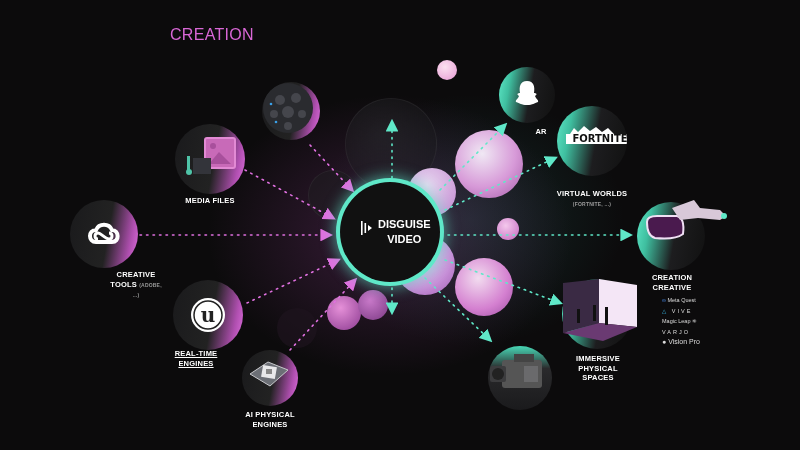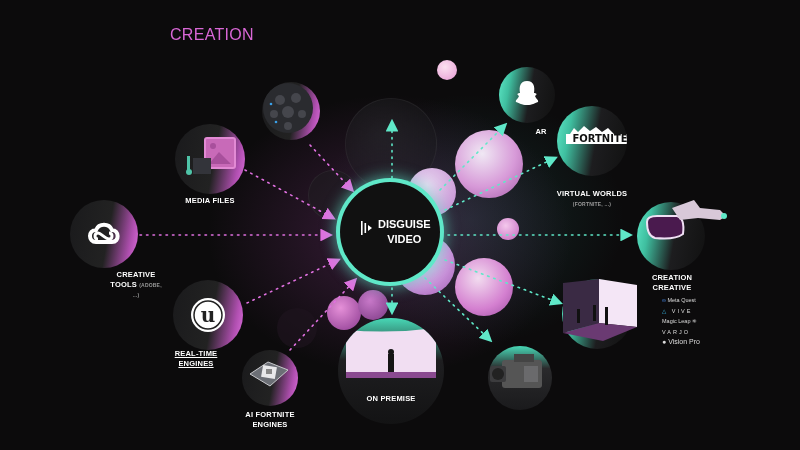--- a/index.html
+++ b/index.html
@@ -122,33 +122,24 @@
   </div>
 
   <div class="node pink" style="left:242px;top:350px;width:56px;height:56px;">
     <svg class="icon-box" style="left:4px;top:6px;" width="46" height="40" viewBox="0 0 46 40">
       <path d="M4 18 L22 6 L42 14 L24 30 Z" fill="#6c6f76" stroke="#c8c8cc" stroke-width="1"></path>
       <rect x="16" y="10" width="14" height="12" fill="#e8e8ea" transform="rotate(10 23 16)"></rect>
       <rect x="20" y="13" width="6" height="5" fill="#888"></rect>
     </svg>
   </div>
   <div class="label" style="left:230px;top:410px;width:80px;">
-    <span>AI FORTNITE</span><br><span>ENGINES</span>
-  </div>
-
-
-  <div class="node tealtop" style="left:338px;top:318px;width:106px;height:106px;background:linear-gradient(180deg,#48d8b6 0%,#1e1e20 40%,#131314 100%);">
-    <svg class="icon-box" style="left:6px;top:8px;" width="94" height="56" viewBox="0 0 94 56">
-      <path d="M2 4 Q47 8 92 2 L92 46 Q47 50 2 46 Z" fill="#f1def2"></path>
-      <rect x="2" y="46" width="90" height="6" fill="#8a4a90"></rect>
-      <rect x="44" y="28" width="6" height="18" fill="#151515"></rect>
-        <circle cx="47" cy="26" r="3" fill="#151515"></circle>
-    </svg>
-    <div class="label" style="left:0;top:76px;width:106px;">ON PREMISE</div>
-  </div>
+    <span>AI PHYSICAL</span><br><span>ENGINES</span>
+  </div>
+
+
 
   <div class="center">
     <svg class="logo" viewBox="0 0 14 16">
       <rect x="1" y="1" width="1.6" height="14" fill="#fff"></rect>
       <rect x="4.5" y="3" width="1.6" height="10" fill="#fff"></rect>
       <path d="M8 5 L12 8 L8 11 Z" fill="#fff"></path>
     </svg>
     <div class="txt">
       <span>DISGUISE</span><br><span>VIDEO</span>
     </div>
@@ -195,20 +186,23 @@
 
   <div class="node teal" style="left:562px;top:279px;width:70px;height:70px;"></div>
   <svg style="position:absolute;left:563px;top:279px;" width="74" height="66" viewBox="0 0 74 66">
     <path d="M0 4 L36 0 L36 44 L0 54 Z" fill="#3a2a44"></path>
     <path d="M36 0 L74 6 L74 48 L36 44 Z" fill="#f4e6f6"></path>
     <path d="M0 54 L36 44 L74 48 L40 62 Z" fill="#6a3a72"></path>
     <rect x="14" y="30" width="3" height="14" fill="#111"></rect>
       <rect x="30" y="26" width="3" height="16" fill="#111"></rect>
       <rect x="42" y="28" width="3" height="18" fill="#111"></rect>
   </svg>
+  <div class="label" style="left:558px;top:354px;width:80px;">
+    <span>IMMERSIVE</span><br><span>PHYSICAL</span><br><span>SPACES</span>
+  </div>
 
   <div class="node teal" style="left:488px;top:346px;width:64px;height:64px;background:linear-gradient(180deg,#48d8b6 0%,#2a2a2c 35%,#1a1a1c 100%);">
     <svg class="icon-box" style="left:0px;top:6px;" width="64" height="44" viewBox="0 0 64 44">
       <rect x="14" y="8" width="40" height="28" rx="3" fill="#555"></rect>
       <rect x="2" y="14" width="16" height="16" rx="2" fill="#3c3c3e"></rect>
       <circle cx="10" cy="22" r="6" fill="#222"></circle>
       <rect x="26" y="2" width="20" height="8" fill="#444"></rect>
       <rect x="36" y="14" width="14" height="16" fill="#6a6a6c"></rect>
     </svg>
   </div>

